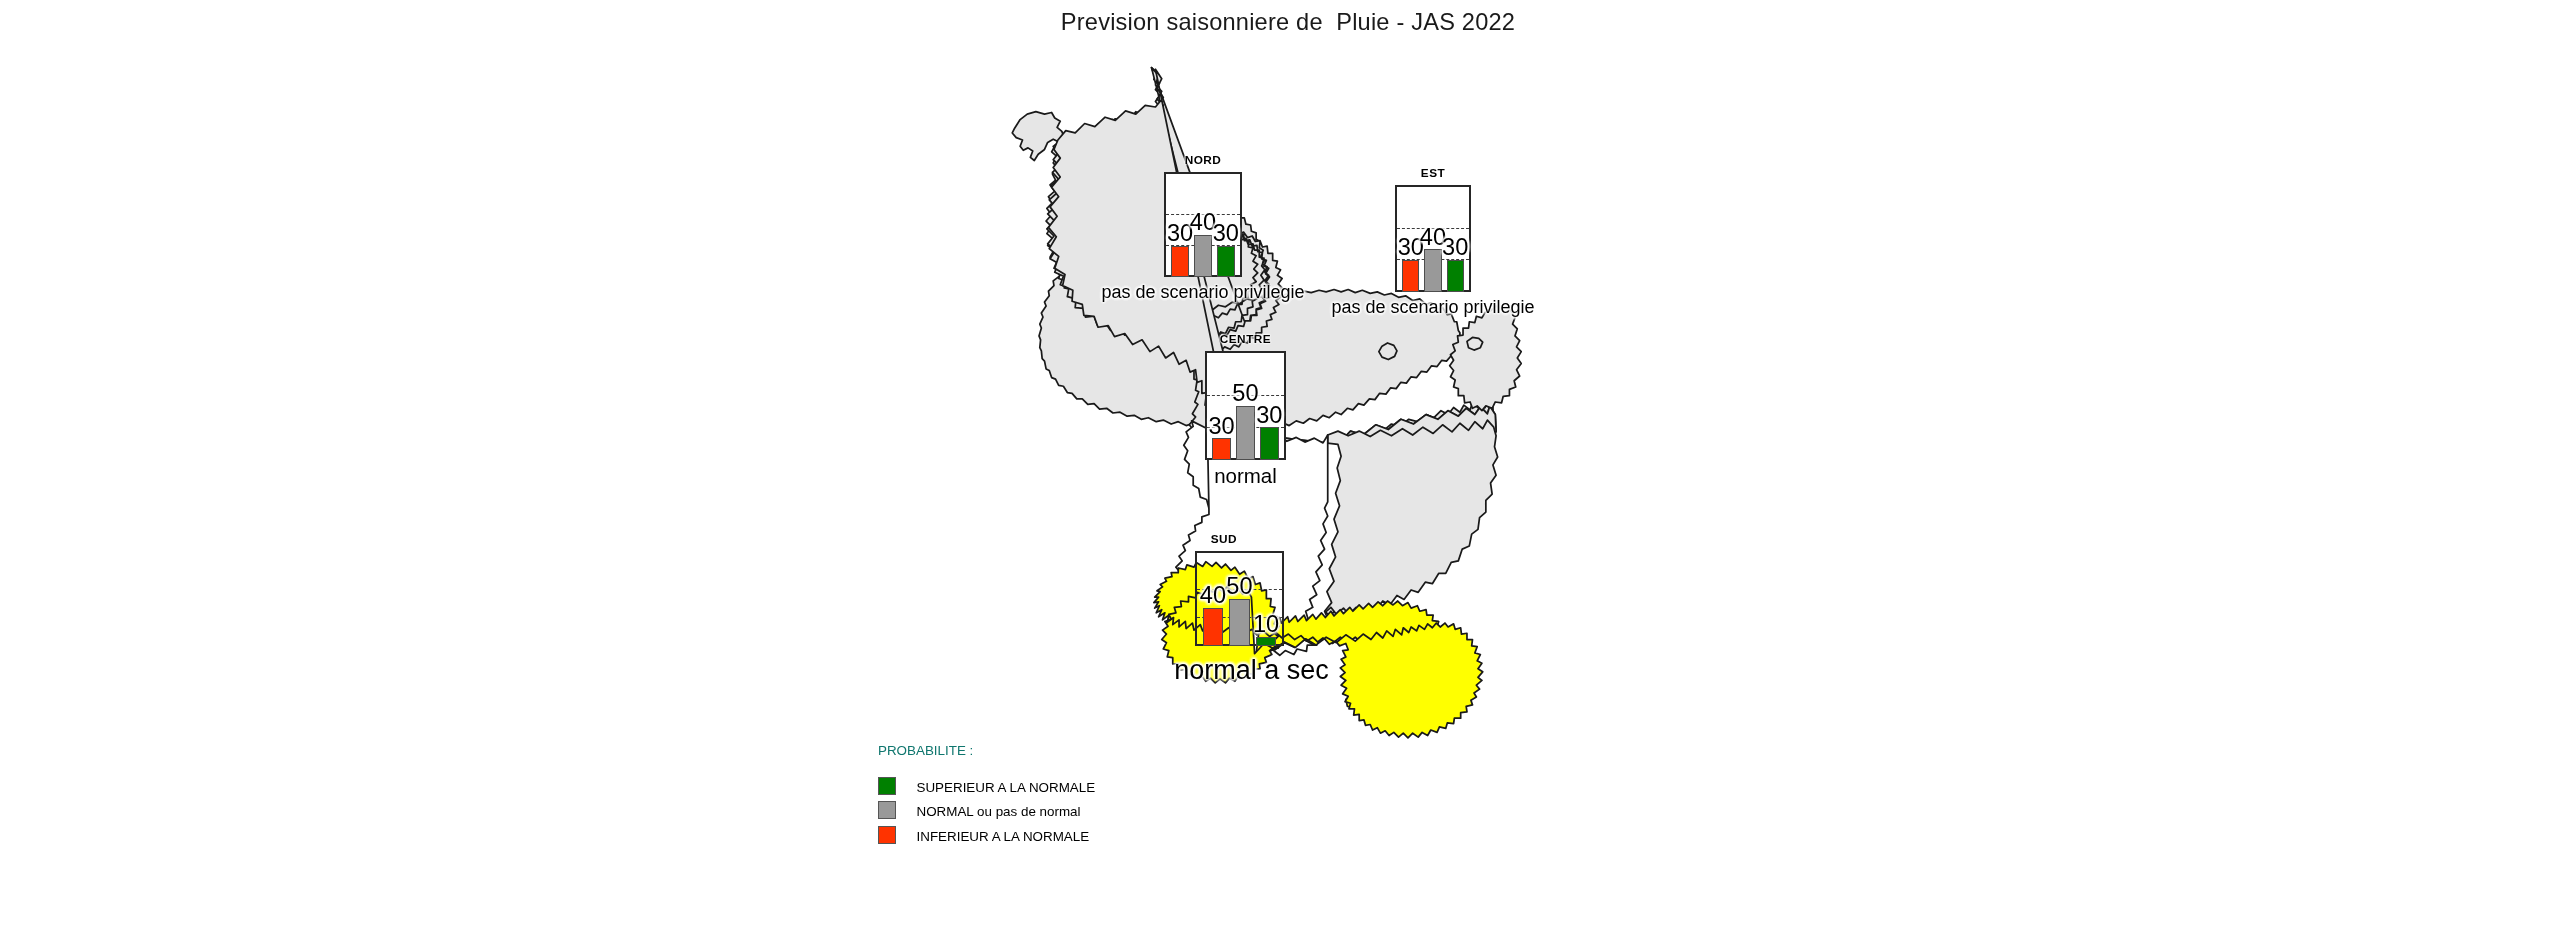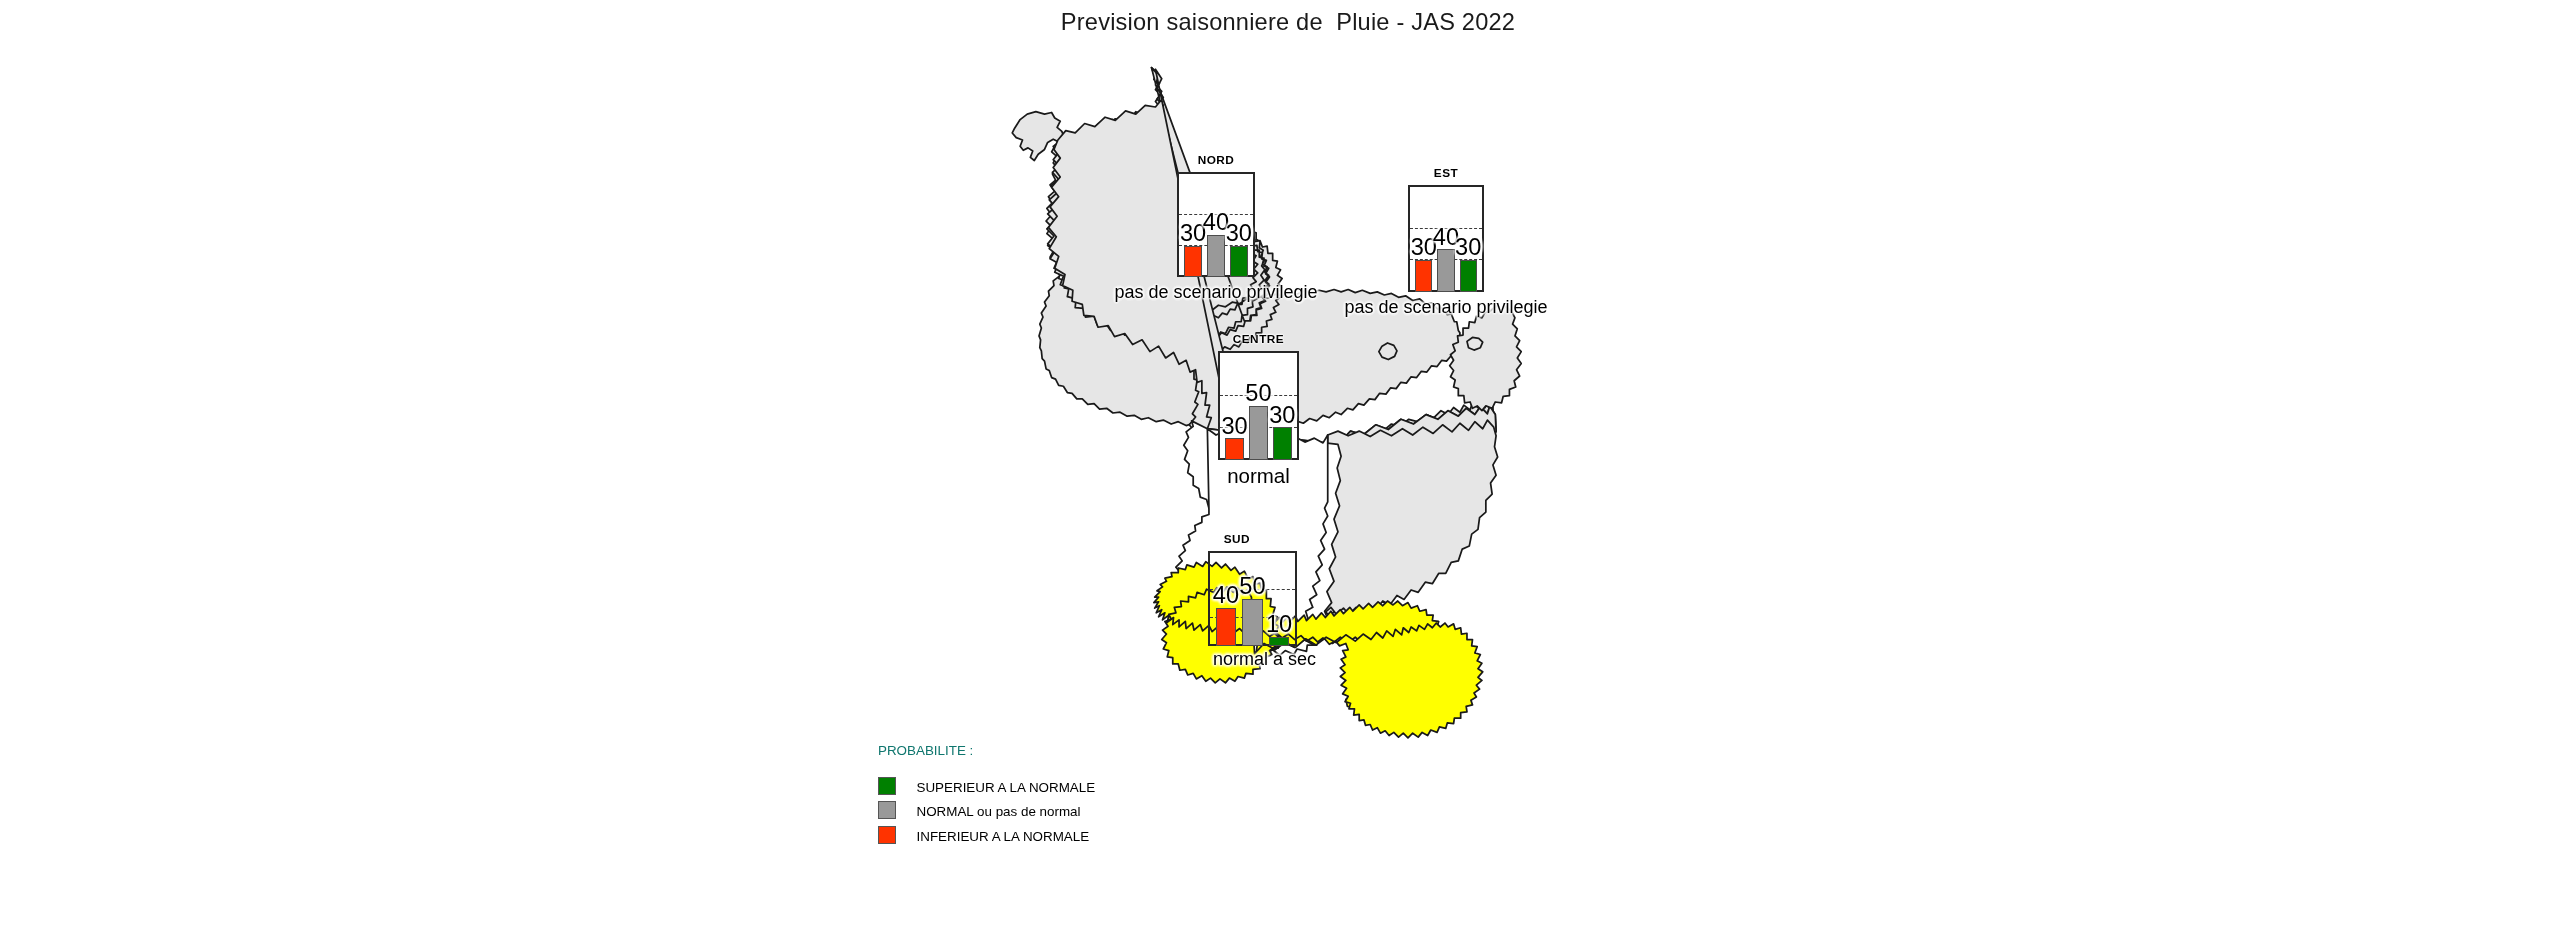--- a/index.html
+++ b/index.html
@@ -11,21 +11,21 @@
     position:absolute; left:0; top:0; width:2576px; text-align:center;
     font-size:23.6px; font-weight:400; color:#1a1a1a; padding-top:9.4px;
     letter-spacing:0.2px; white-space:pre;
   }
 
   
   #map-stage{position:absolute;left:0;top:0;width:2576px;height:944px;}
   #map-svg{position:absolute;left:0;top:0;width:2576px;height:944px;}
 
   
-  .panel{position:absolute;margin-left:13px;}
+  .panel{position:absolute;}
   .panel-title{
     position:absolute;left:0;width:100%;text-align:center;top:-19px;
     font-size:11.8px;font-weight:bold;letter-spacing:0.5px;
     text-shadow:0 0 2.4px #fff,0 0 2.4px #fff,0 0 2.4px #fff,0 0 2.4px #fff;
     white-space:nowrap;
   }
   .plot{position:absolute;left:0;top:0;width:100%;height:100%;
         border:2px solid #262626;box-sizing:border-box;background:transparent;}
   .plot.opaque{background:#ffffff;}
   .gridline{position:absolute;left:0;width:100%;height:0;
@@ -458,21 +458,21 @@
       </div>
       <div class="bar-wrap">
         <span class="bar-label" style="bottom:50%;">50</span>
         <div class="bar normal" style="height:50%;"></div>
       </div>
       <div class="bar-wrap">
         <span class="bar-label" style="bottom:10%;">10</span>
         <div class="bar above" style="height:10%;"></div>
       </div>
     </div>
-    <div class="panel-caption" style="top:98px;font-size:18px;padding-left:24px;">normal a sec</div>
+    <div class="panel-caption" style="top:104px;font-size:27px;padding-left:24px;">normal a sec</div>
   </div>
 
 </div>
 
 <div id="legend">
   <div id="legend-title">PROBABILITE :</div>
 
   <div class="legend-row">
     <span class="legend-swatch" style="background:#008000;"></span>
     <span class="legend-label">SUPERIEUR A LA NORMALE</span>

